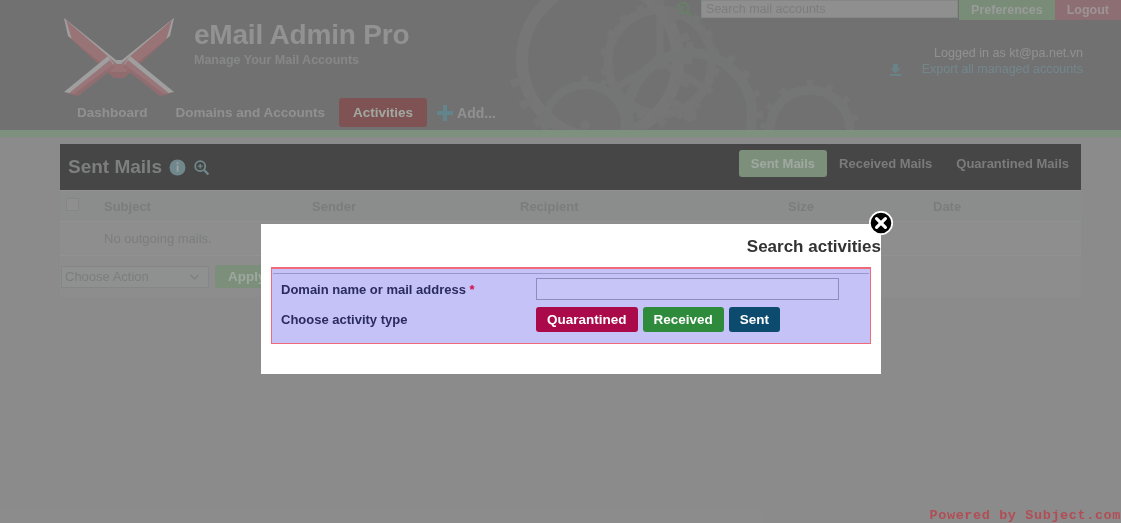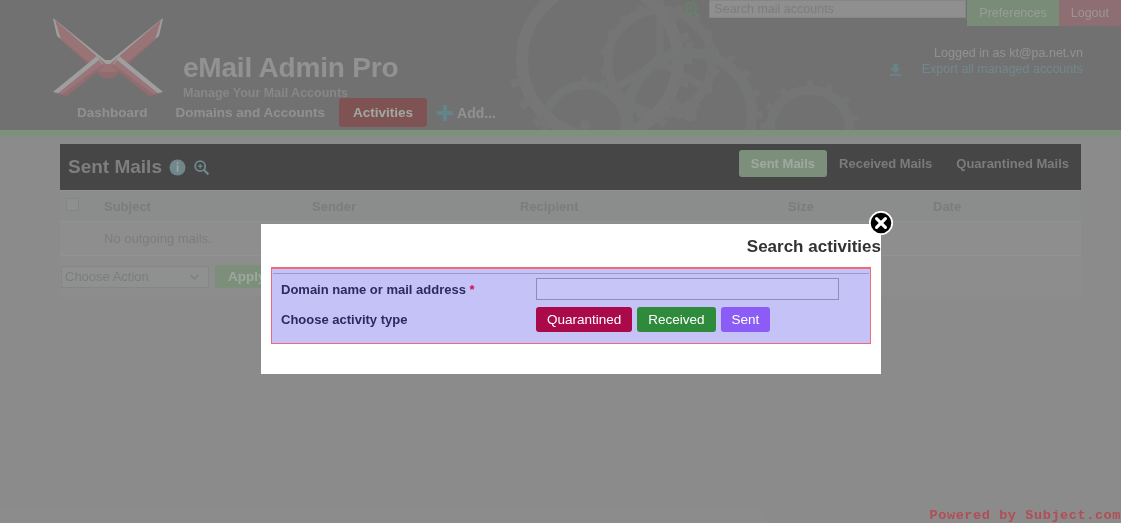--- a/index.html
+++ b/index.html
@@ -32,24 +32,24 @@
     overflow: hidden;
   }
   .gears {
     position: absolute;
     left: 0; top: 0;
     width: 1121px; height: 130px;
     pointer-events: none;
   }
   .brand {
     position: absolute;
-    left: 49px;
+    left: 60px;
     top: 8px;
     display: flex;
-    align-items: flex-end;
+    align-items: flex-start;
   }
   .logo {
     width: 118px;
     height: 92px;
     flex: 0 0 auto;
   }
   .brand-text {
     margin-left: 16px;
     margin-top: 12px;
   }
@@ -136,25 +136,25 @@
     background: #a0a2a1;
     color: #77797a;
     font-size: 12.5px;
     font-family: "Liberation Sans", sans-serif;
     padding: 0 4px;
     outline: none;
   }
   .search-input::placeholder { color: #78797a; opacity: 1; }
   .btn-pref, .btn-logout {
     font-size: 12.5px;
-    font-weight: normal;
+    font-weight: bold;
     color: #b9bdb9;
     border: none;
     padding: 0 12px;
-    height: 26px;
+    height: 20px;
     line-height: 18px;
     cursor: pointer;
     font-family: "Liberation Sans", sans-serif;
   }
   .btn-pref   { background: #6f9c6f; margin-left: 1px; }
   .btn-logout { background: #9e5a62; color: #c3aeb1; }
 
   .login-info {
     position: absolute;
     right: 38px;
@@ -380,30 +380,30 @@
     font-size: 13px;
     font-family: "Liberation Sans", sans-serif;
     color: #2b2b5e;
     padding: 0 4px;
     outline: none;
   }
   .type-buttons { display: flex; gap: 5px; }
   .type-btn {
     border: none;
     font-size: 13.5px;
-    font-weight: normal;
+    font-weight: bold;
     color: #ffffff;
     padding: 5px 11px;
     border-radius: 3px;
     cursor: pointer;
     font-family: "Liberation Sans", sans-serif;
   }
   .type-btn.quarantined { background: #aa0a4a; }
   .type-btn.received    { background: #2e8b3c; }
-  .type-btn.sent        { background: #8b5cf6; }
+  .type-btn.sent        { background: #0c4a6e; }
 
   .modal-close {
     position: absolute;
     left: 869px;
     top: 211px;
     width: 24px;
     height: 24px;
     z-index: 120;
     cursor: pointer;
   }

